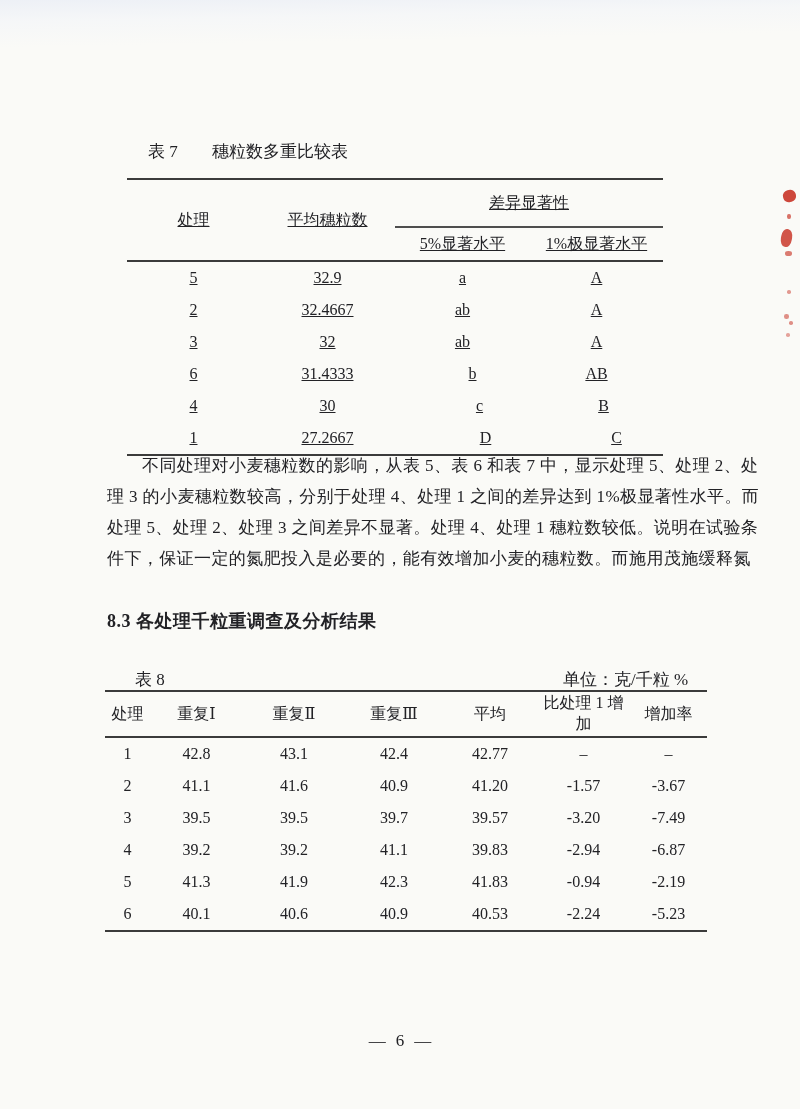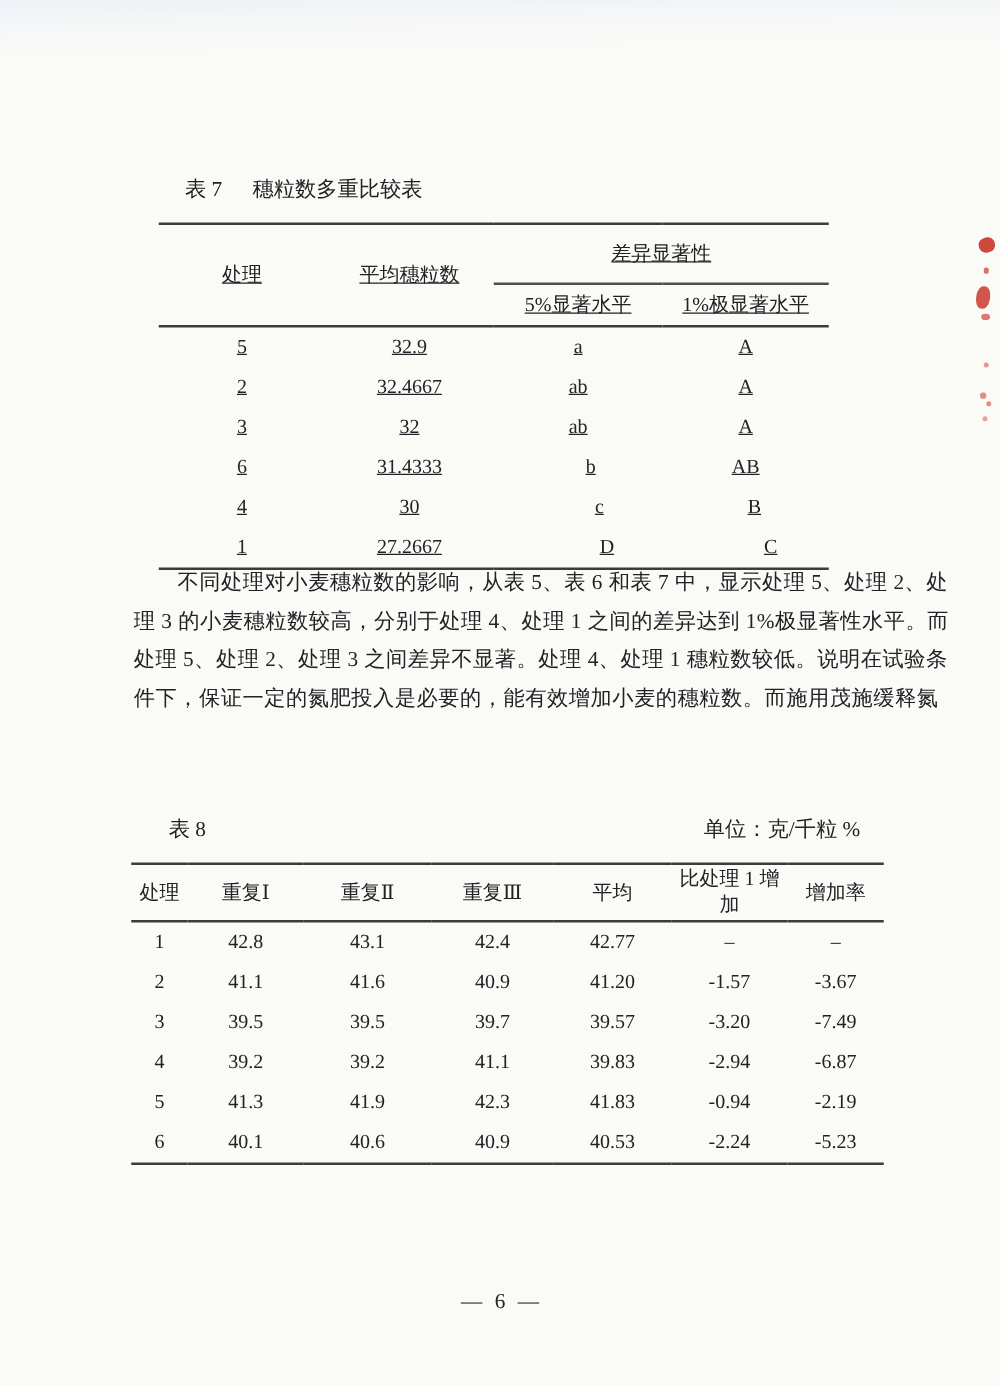--- a/index.html
+++ b/index.html
@@ -13,21 +13,21 @@
   }
   
   .scan-shade{
     position:absolute;top:-18px;left:-10px;width:830px;height:58px;
     background:linear-gradient(to bottom,#e9edf5 0%,rgba(240,243,249,0.45) 55%,rgba(255,255,255,0) 100%);
     transform:rotate(-1.1deg);
     pointer-events:none;
   }
   
   .t7-caption{position:absolute;top:140px;left:148px;font-size:17px;white-space:nowrap;}
-  .t7-caption .cap-title{margin-left:20px;}
+  .t7-caption .cap-title{margin-left:30px;}
   table.t7{
     position:absolute;top:178px;left:127px;width:536px;
     border-collapse:collapse;table-layout:fixed;
     border-top:2px solid #3b3b3b;border-bottom:2px solid #3b3b3b;
     font-size:16px;
   }
   table.t7 th,table.t7 td{
     font-weight:normal;text-align:center;vertical-align:middle;
     padding:0;position:relative;text-decoration:underline;
   }
@@ -42,21 +42,21 @@
   table.t7 tbody tr:nth-child(6) td:nth-child(3){left:23px;}
   table.t7 tbody tr:nth-child(5) td:nth-child(4){left:7px;}
   table.t7 tbody tr:nth-child(6) td:nth-child(4){left:20px;}
   
   .para{position:absolute;top:450px;left:107px;width:600px;font-size:17px;line-height:31px;}
   .para .line{white-space:nowrap;letter-spacing:0.4px;}
   .para .line.first{text-indent:35px;}
   
   .sec-heading{position:absolute;top:609px;left:107px;font-size:18px;font-weight:700;letter-spacing:0.5px;white-space:nowrap;}
   
-  .t8-caption{position:absolute;top:652px;left:0;width:800px;height:22px;font-size:17px;}
+  .t8-caption{position:absolute;top:668px;left:0;width:800px;height:22px;font-size:17px;}
   .t8-caption .cap-label{position:absolute;left:135px;}
   .t8-caption .cap-title{position:absolute;left:212px;}
   .t8-caption .cap-unit{position:absolute;left:563px;}
   
   table.t8{
     position:absolute;top:690px;left:105px;width:602px;
     border-collapse:collapse;table-layout:fixed;
     border-top:2px solid #3b3b3b;border-bottom:2px solid #3b3b3b;
     font-size:16px;
   }
@@ -149,20 +149,21 @@
     </tbody>
   </table>
 
   <div class="para">
     <div class="line first">不同处理对小麦穗粒数的影响，从表 5、表 6 和表 7 中，显示处理 5、处理 2、处</div>
     <div class="line">理 3 的小麦穗粒数较高，分别于处理 4、处理 1 之间的差异达到 1%极显著性水平。而</div>
     <div class="line">处理 5、处理 2、处理 3 之间差异不显著。处理 4、处理 1 穗粒数较低。说明在试验条</div>
     <div class="line">件下，保证一定的氮肥投入是必要的，能有效增加小麦的穗粒数。而施用茂施缓释氮</div>
   </div>
 
+  <div class="sec-heading">8.3 各处理千粒重调查及分析结果</div>
 
   <div class="t8-caption">
     <span class="cap-label">表 8</span>
     <span class="cap-unit">单位：克/千粒  %</span>
   </div>
 
   <table class="t8">
     <colgroup>
       <col style="width:45px">
         <col style="width:93px">

